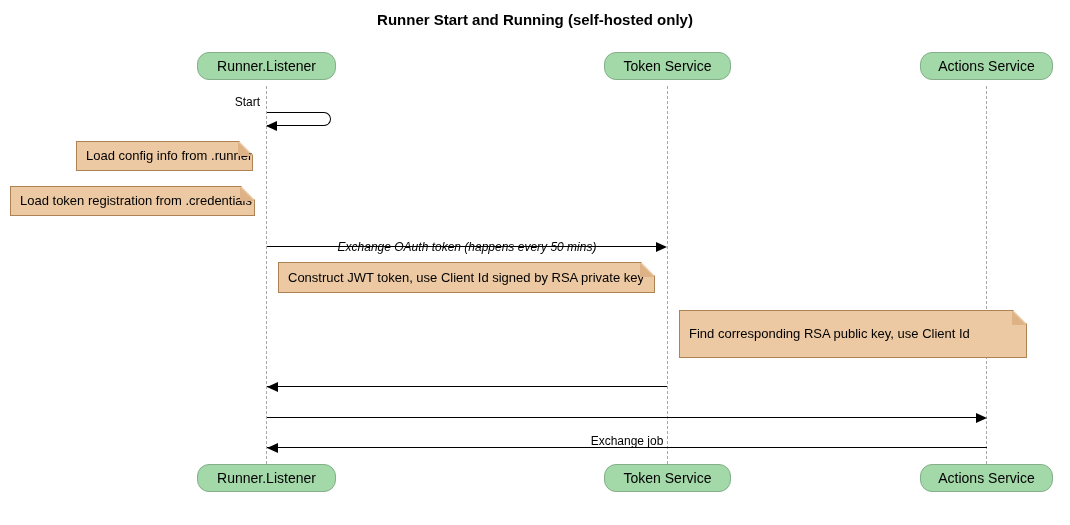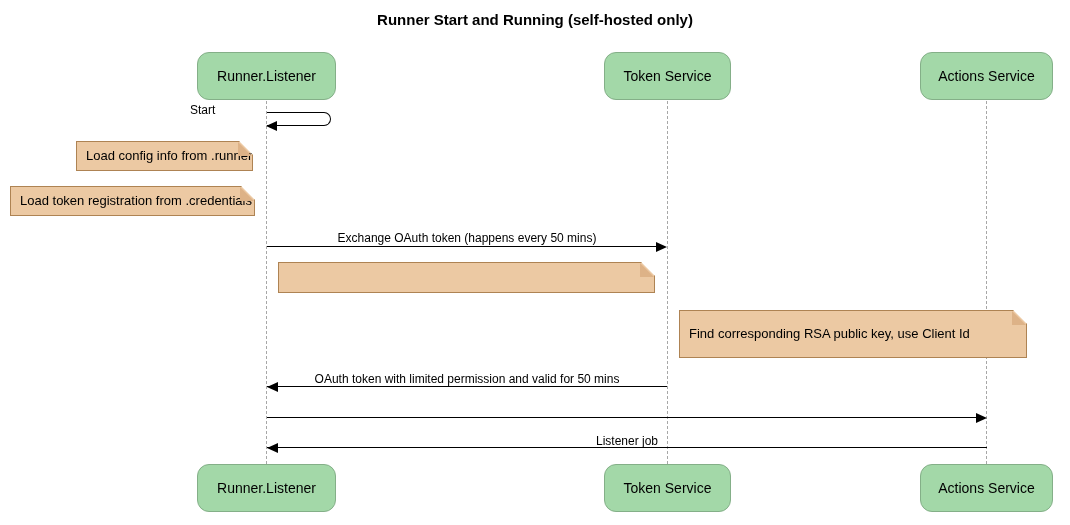--- a/index.html
+++ b/index.html
@@ -23,21 +23,21 @@
   }
   .title {
     position: absolute;
     left: 0; right: 0; top: 11px;
     text-align: center;
     font-size: 15px;
     font-weight: bold;
   }
   .actor {
     position: absolute;
-    height: 48px;
+    height: 28px;
     background: var(--actor-fill);
     border: 1px solid var(--actor-border);
     border-radius: 12px;
     display: flex;
     align-items: center;
     justify-content: center;
     font-size: 14px;
   }
   .lifeline {
     position: absolute;
@@ -107,55 +107,55 @@
   <div class="actor" style="left:197px; top:52px; width:139px;">
     <span>Runner.Listener</span>
   </div>
   <div class="actor" style="left:604px; top:52px; width:127px;">
     <span>Token Service</span>
   </div>
   <div class="actor" style="left:920px; top:52px; width:133px;">
     <span>Actions Service</span>
   </div>
 
-  <div class="msg-label" style="left:190px; top:103px; width:70px; text-align:left;">Start</div>
+  <div class="msg-label" style="left:190px; top:95px; width:70px; text-align:right;">Start</div>
   <div class="self-loop" style="left:267px; top:112px; width:64px; height:14px;"></div>
   <div class="arrowhead left" style="left:266px; top:121px;"></div>
 
   <div class="note" style="left:76px; top:141px; width:177px; height:30px;">
     <span class="fold"></span>
     <span class="line">Load config info from .runner</span>
   </div>
 
   <div class="note" style="left:10px; top:186px; width:245px; height:30px;">
     <span class="fold"></span>
     <span class="line">Load token registration from .credentials</span>
   </div>
 
-  <div class="msg-label" style="left:267px; top:231px; width:400px;">Exchange OAuth token (happens every 50 mins)</div>
+  <div class="msg-label" style="left:267px; top:240px; width:400px;font-style:italic;">Exchange OAuth token (happens every 50 mins)</div>
   <div class="msg-line" style="left:267px; top:246px; width:392px;"></div>
   <div class="arrowhead right" style="left:656px; top:242px;"></div>
 
   <div class="note" style="left:278px; top:262px; width:377px; height:31px;">
     <span class="fold"></span>
+    <span class="line">Construct JWT token, use Client Id signed by RSA private key</span>
   </div>
 
   <div class="note" style="left:679px; top:310px; width:348px; height:48px;">
     <span class="fold"></span>
     <span class="line">Find corresponding RSA public key, use Client Id</span>
   </div>
 
-  <div class="msg-label" style="left:267px; top:372px; width:400px;">OAuth token with limited permission and valid for 50 mins</div>
   <div class="msg-line" style="left:267px; top:386px; width:400px;"></div>
   <div class="arrowhead left" style="left:267px; top:382px;"></div>
 
   <div class="msg-line" style="left:267px; top:417px; width:712px;"></div>
   <div class="arrowhead right" style="left:976px; top:413px;"></div>
 
-  <div class="msg-label" style="left:267px; top:434px; width:720px;">Listener job</div>
+  <div class="msg-label" style="left:267px; top:434px; width:720px;">Exchange job</div>
   <div class="msg-line" style="left:267px; top:447px; width:720px;"></div>
   <div class="arrowhead left" style="left:267px; top:443px;"></div>
 
   <div class="actor" style="left:197px; top:464px; width:139px;">
     <span>Runner.Listener</span>
   </div>
   <div class="actor" style="left:604px; top:464px; width:127px;">
     <span>Token Service</span>
   </div>
   <div class="actor" style="left:920px; top:464px; width:133px;">

